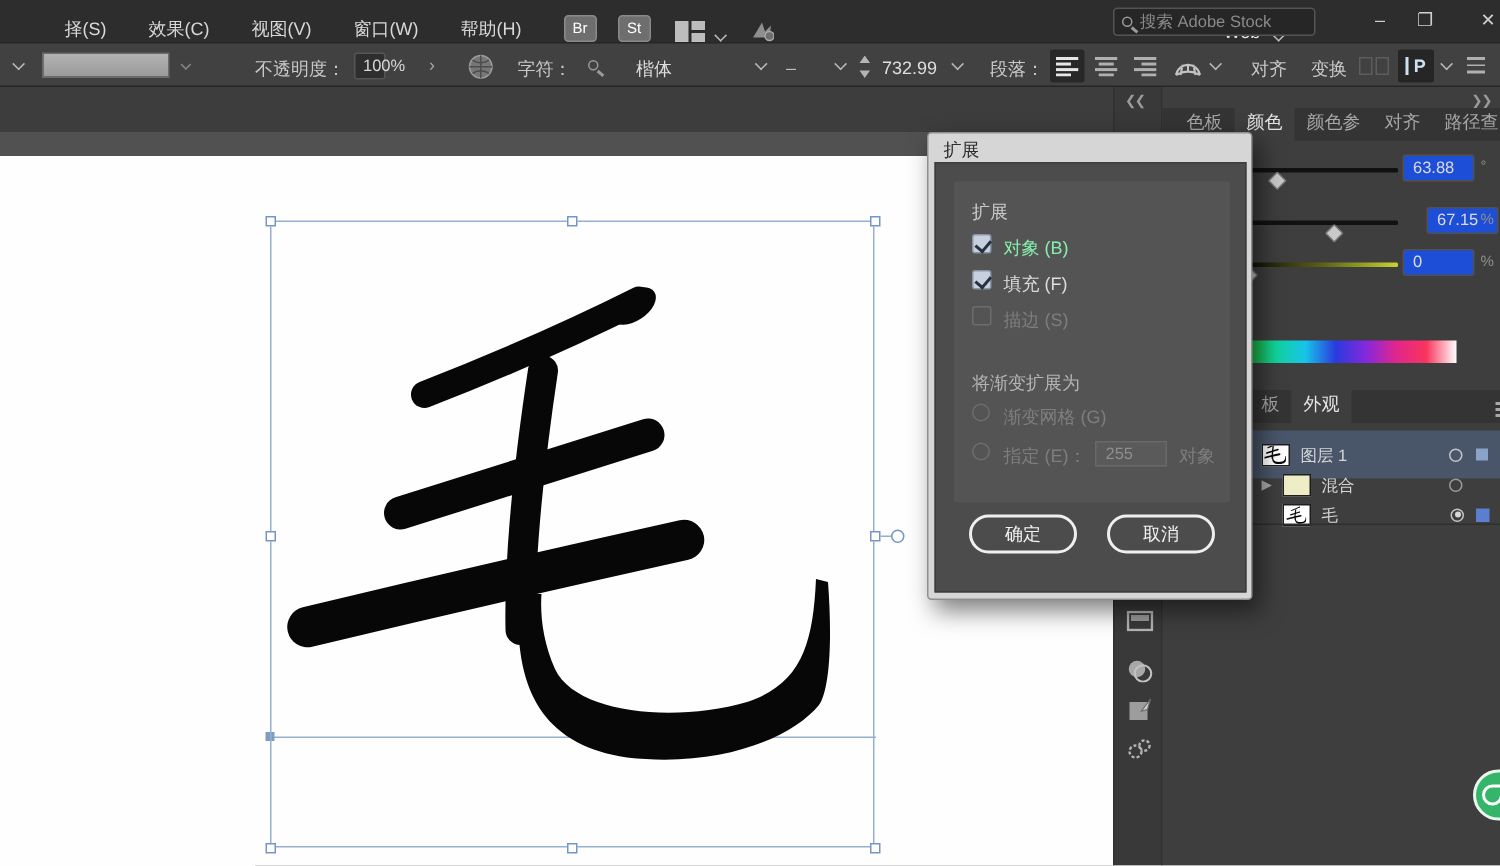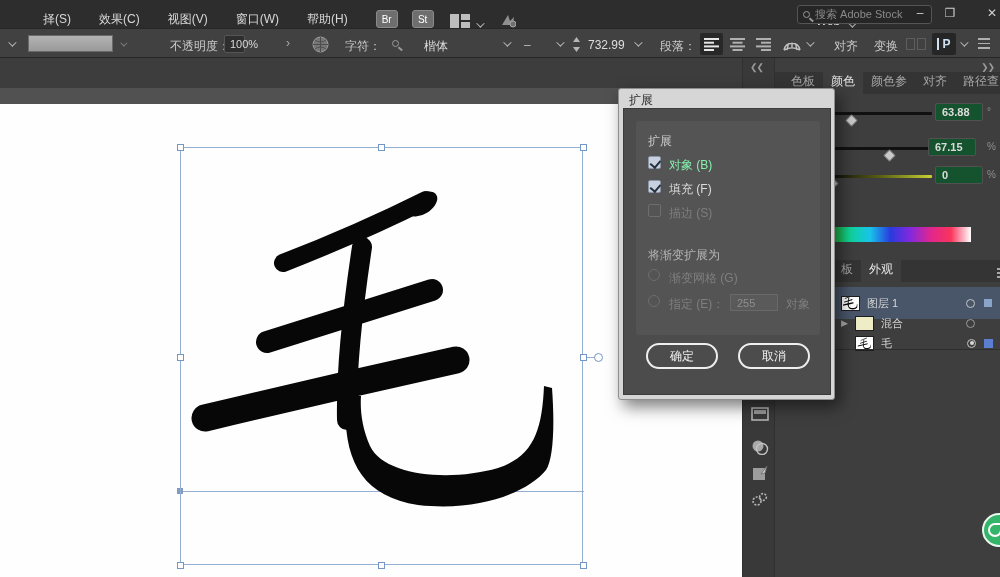--- a/index.html
+++ b/index.html
@@ -17,21 +17,21 @@
   .menu-item:first-child { padding-left:2px; margin-left:-6px; }
   .badge { width:22px; height:18px; background:#6e6e6e; color:#fff; font-size:10px;
            display:flex; align-items:center; justify-content:center; border-radius:3px;
            margin-left:14px; border:1px solid #8a8a8a; }
   .chev { display:inline-block; width:6px; height:6px; border-right:1.5px solid #b8b8b8;
           border-bottom:1.5px solid #b8b8b8; transform:rotate(45deg) translateY(-2px); }
   .chev-sm { width:5px; height:5px; }
   .wksp-icon { width:20px; height:14px; margin-left:16px; position:relative; }
   .wksp-icon i { position:absolute; background:#bdbdbd; }
   .share-icon { width:16px; height:16px; margin-left:18px; position:relative; }
-  .search-box { position:absolute; left:797px; top:5px; width:135px; height:19px;
+  .search-box { position:absolute; left:742px; top:5px; width:135px; height:19px;
                 background:#262626; border:1px solid #545454; border-radius:3px;
                 display:flex; align-items:center; padding:0 5px; color:#8a8a8a; }
   .mag { width:7px; height:7px; border:1.5px solid #9a9a9a; border-radius:50%;
          position:relative; margin-right:5px; flex:none; }
   .mag::after { content:""; position:absolute; width:5px; height:1.5px; background:#9a9a9a;
                 transform:rotate(40deg); left:5px; top:7px; }
   .winbtn { width:30px; height:22px; display:flex; align-items:center; justify-content:center;
             color:#cfcfcf; font-size:12px; }
   
   .controlbar { position:absolute; left:0; top:28px; width:1000px; height:30px;
@@ -61,23 +61,23 @@
                 align-items:center; justify-content:center; }
   .tabrow { position:absolute; left:0; width:225px; height:22px; background:#343434;
             display:flex; align-items:flex-end; }
   .tab { padding:3px 8px 4px; color:#a6a6a6; font-size:12px; white-space:nowrap;margin-top:40px; }
   .tab.active { background:#3e3e3e; color:#e4e4e4; }
   .ham { width:13px; height:2px; background:#a8a8a8;
          box-shadow:0 4px 0 #a8a8a8, 0 -4px 0 #a8a8a8; }
   .slider-track { position:absolute; height:3px; background:#111; border-radius:1px; }
   .slider-thumb { position:absolute; width:9px; height:9px; background:#c9c9c9;
                   border:1px solid #777; transform:rotate(45deg); border-radius:1px; }
-  .val-box { position:absolute; width:48px; height:18px; background:#14532d;
+  .val-box { position:absolute; width:48px; height:18px; background:#1d4ed8;
              border:1px solid #515151; border-radius:2px; color:#dcdcdc; font-size:11px;
-             display:flex; align-items:center; padding-left:6px;font-weight:bold; }
+             display:flex; align-items:center; padding-left:6px; }
   .unit { position:absolute; color:#8f8f8f; font-size:10px; }
   .spectrum { position:absolute; left:830px; top:227px; width:141px; height:15px;
               background:linear-gradient(to right,#22b42a,#10d49b,#18c3ea,#2a3ade,#8428dd,#e0268e,#f9345c,#ffffff); }
   
   .layer-row { position:absolute; left:0; width:225px; height:32px; display:flex;
                align-items:center; color:#d6d6d6; font-size:11px; }
   .layer-row.selected { background:#49566a; }
   .thumb { width:19px; height:15px; background:#fff; border:1px solid #1f1f1f; flex:none;
            display:flex; align-items:center; justify-content:center; overflow:hidden; }
   .target-ring { width:9px; height:9px; border:1px solid #c4c4c4; border-radius:50%; }
@@ -149,21 +149,21 @@
     <span class="winbtn">❐</span>
     <span class="winbtn" style="margin-left:12px;">✕</span>
   </div>
 
   <div class="controlbar">
     <span class="chev" style="position:absolute;left:8px;top:12px;"></span>
     <span class="abs" style="left:28px;top:6px;width:85px;height:17px;background:linear-gradient(#b3b3b3,#9a9a9a);border:1px solid #6a6a6a;"></span>
     <span class="chev chev-sm" style="position:absolute;left:120px;top:13px;opacity:.55;"></span>
 
     <span class="cb-label" style="left:170px;">不透明度：</span>
-    <span class="cb-field" style="left:224px;width:21px;">100%</span>
+    <span class="cb-field" style="left:236px;width:21px;">100%</span>
     <span class="cb-label" style="left:286px;top:7px;color:#a9a9a9;">›</span>
 
     <span class="abs" style="left:312px;top:7px;">
       <svg width="17" height="17" viewBox="0 0 17 17">
         <circle cx="8.5" cy="8.5" r="7.5" fill="#777" stroke="#9d9d9d"></circle>
         <path d="M1 8.5 H16 M8.5 1 V16 M3 4 C6 6.5 11 6.5 14 4 M3 13 C6 10.5 11 10.5 14 13" stroke="#4d4d4d" fill="none"></path>
       </svg>
     </span>
 
     <span class="cb-label" style="left:345px;">字符：</span>
@@ -315,21 +315,21 @@
       <span class="ham" style="margin:0 0 8px 2px;"></span>
     </div>
 
     <div class="slider-track" style="left:55px;top:54px;width:102px;"></div>
     <div class="slider-thumb" style="left:72px;top:58px;"></div>
     <div class="val-box" style="left:160px;top:45px;">63.88</div>
     <span class="unit" style="left:212px;top:48px;">°</span>
 
     <div class="slider-track" style="left:55px;top:89px;width:102px;"></div>
     <div class="slider-thumb" style="left:110px;top:93px;"></div>
-    <div class="val-box" style="left:153px;top:80px;">67.15</div>
+    <div class="val-box" style="left:176px;top:80px;">67.15</div>
     <span class="unit" style="left:212px;top:83px;">%</span>
 
     <div class="slider-track" style="left:55px;top:117px;width:102px;background:linear-gradient(to right,#0a0a0a,#5a6014,#c8d232);"></div>
     <div class="slider-thumb" style="left:53px;top:121px;"></div>
     <div class="val-box" style="left:160px;top:108px;">0</div>
     <span class="unit" style="left:212px;top:111px;">%</span>
 
     <div class="tabrow" style="top:202px;">
       <span class="tab" style="margin-left:58px;">板</span>
       <span class="tab active">外观</span>

